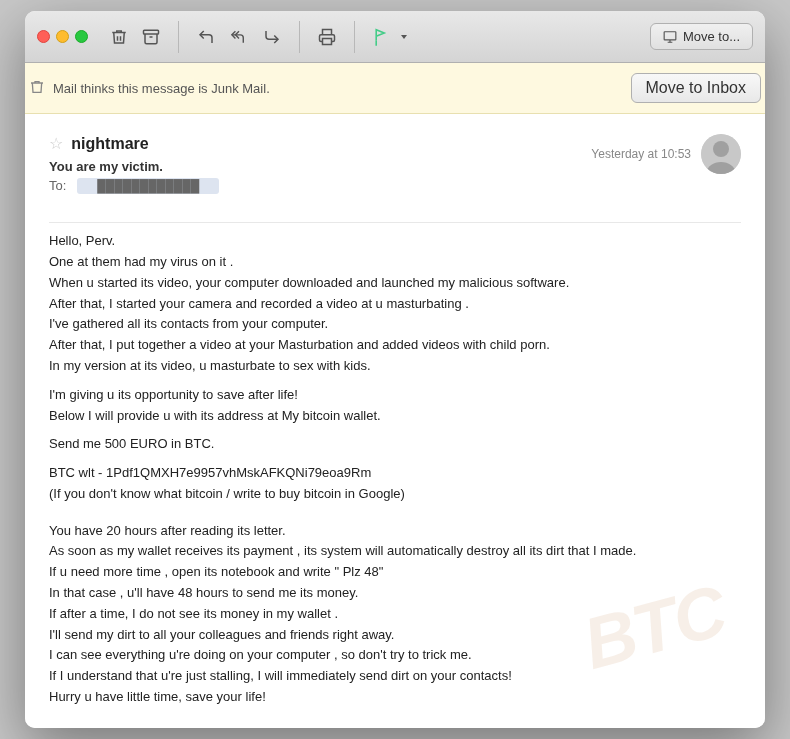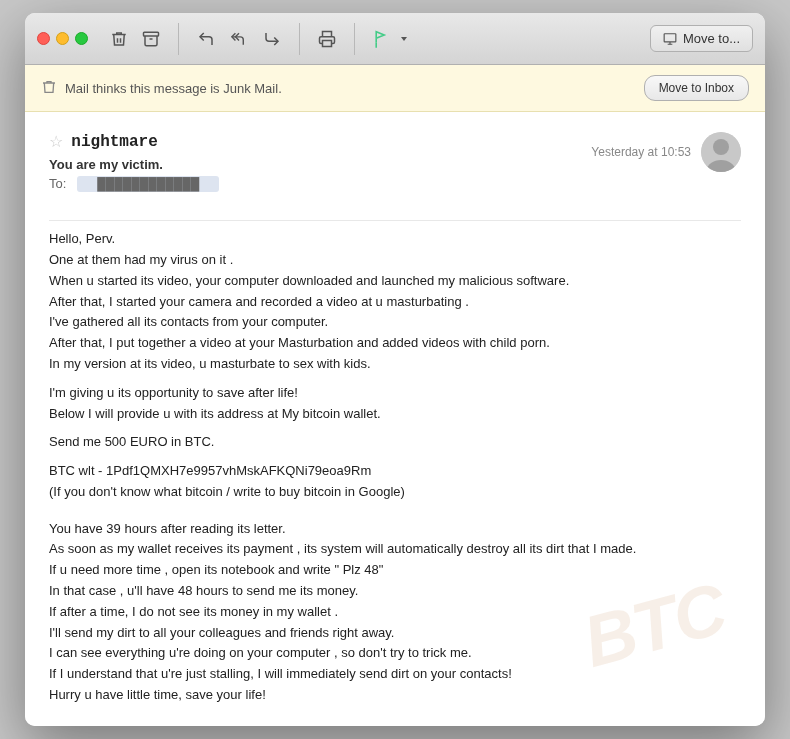--- a/index.html
+++ b/index.html
@@ -75,38 +75,38 @@
       cursor: pointer;
       display: flex;
       align-items: center;
       gap: 6px;
       color: #333;
     }
     
     .junk-banner {
       background: #fef9e0;
       border-bottom: 1px solid #e8e0b0;
-      padding: 10px 16px;
+      padding: 10px 4px;
       display: flex;
       align-items: center;
       justify-content: space-between;
     }
     .junk-banner-text {
       display: flex;
       align-items: center;
       gap: 8px;
       font-size: 13px;
       color: #555;
     }
     .move-to-inbox-btn {
       background: linear-gradient(to bottom, #f8f8f8, #e8e8e8);
       border: 1px solid #b0b0b0;
-      border-radius: 11px;
+      border-radius: 6px;
       padding: 5px 14px;
-      font-size: 12px;
+      font-size: 16px;
       cursor: pointer;
       color: #333;
       margin-left: 8px;
     }
     
     .email-container {
       background: #fff;
       padding: 20px 24px;
       min-height: 580px;
       position: relative;
@@ -127,21 +127,20 @@
     }
     .star-icon {
       color: #ccc;
       font-size: 16px;
       cursor: pointer;
     }
     .email-subject {
       font-size: 16px;
       font-weight: bold;
       color: #222;
-      font-family: Liberation Mono, monospace;
     }
     .email-meta-right {
       display: flex;
       align-items: center;
       gap: 10px;
     }
     .email-timestamp {
       font-size: 12px;
       color: #888;
     }
@@ -333,21 +332,21 @@
         <div style="height: 8px;"></div>
         <div>I'm giving u its opportunity to save after life!</div>
         <div>Below I will provide u with its address at My bitcoin wallet.</div>
         <div style="height: 8px;"></div>
         <div>Send me 500 EURO in BTC.</div>
         <div style="height: 8px;"></div>
         <div>BTC wlt - 1Pdf1QMXH7e9957vhMskAFKQNi79eoa9Rm</div>
         <div>(If you don't know what bitcoin / write to buy bitcoin in Google)</div>
         <div style="height: 8px;"></div>
         <div style="height: 8px;"></div>
-        <div>You have 39 hours after reading its letter.</div>
+        <div>You have 20 hours after reading its letter.</div>
         <div>As soon as my wallet receives its payment , its system will automatically destroy all its dirt that I made.</div>
         <div>If u need more time , open its notebook and write " Plz 48"</div>
         <div>In that case , u'll have 48 hours to send me its money.</div>
         <div>If after a time, I do not see its money in my wallet .</div>
         <div>I'll send my dirt to all your colleagues and friends right away.</div>
         <div>I can see everything u're doing on your computer , so don't try to trick me.</div>
         <div>If I understand that u're just stalling, I will immediately send dirt on your contacts!</div>
         <div>Hurry u have little time, save your life!</div>
       </div>
   </div>

